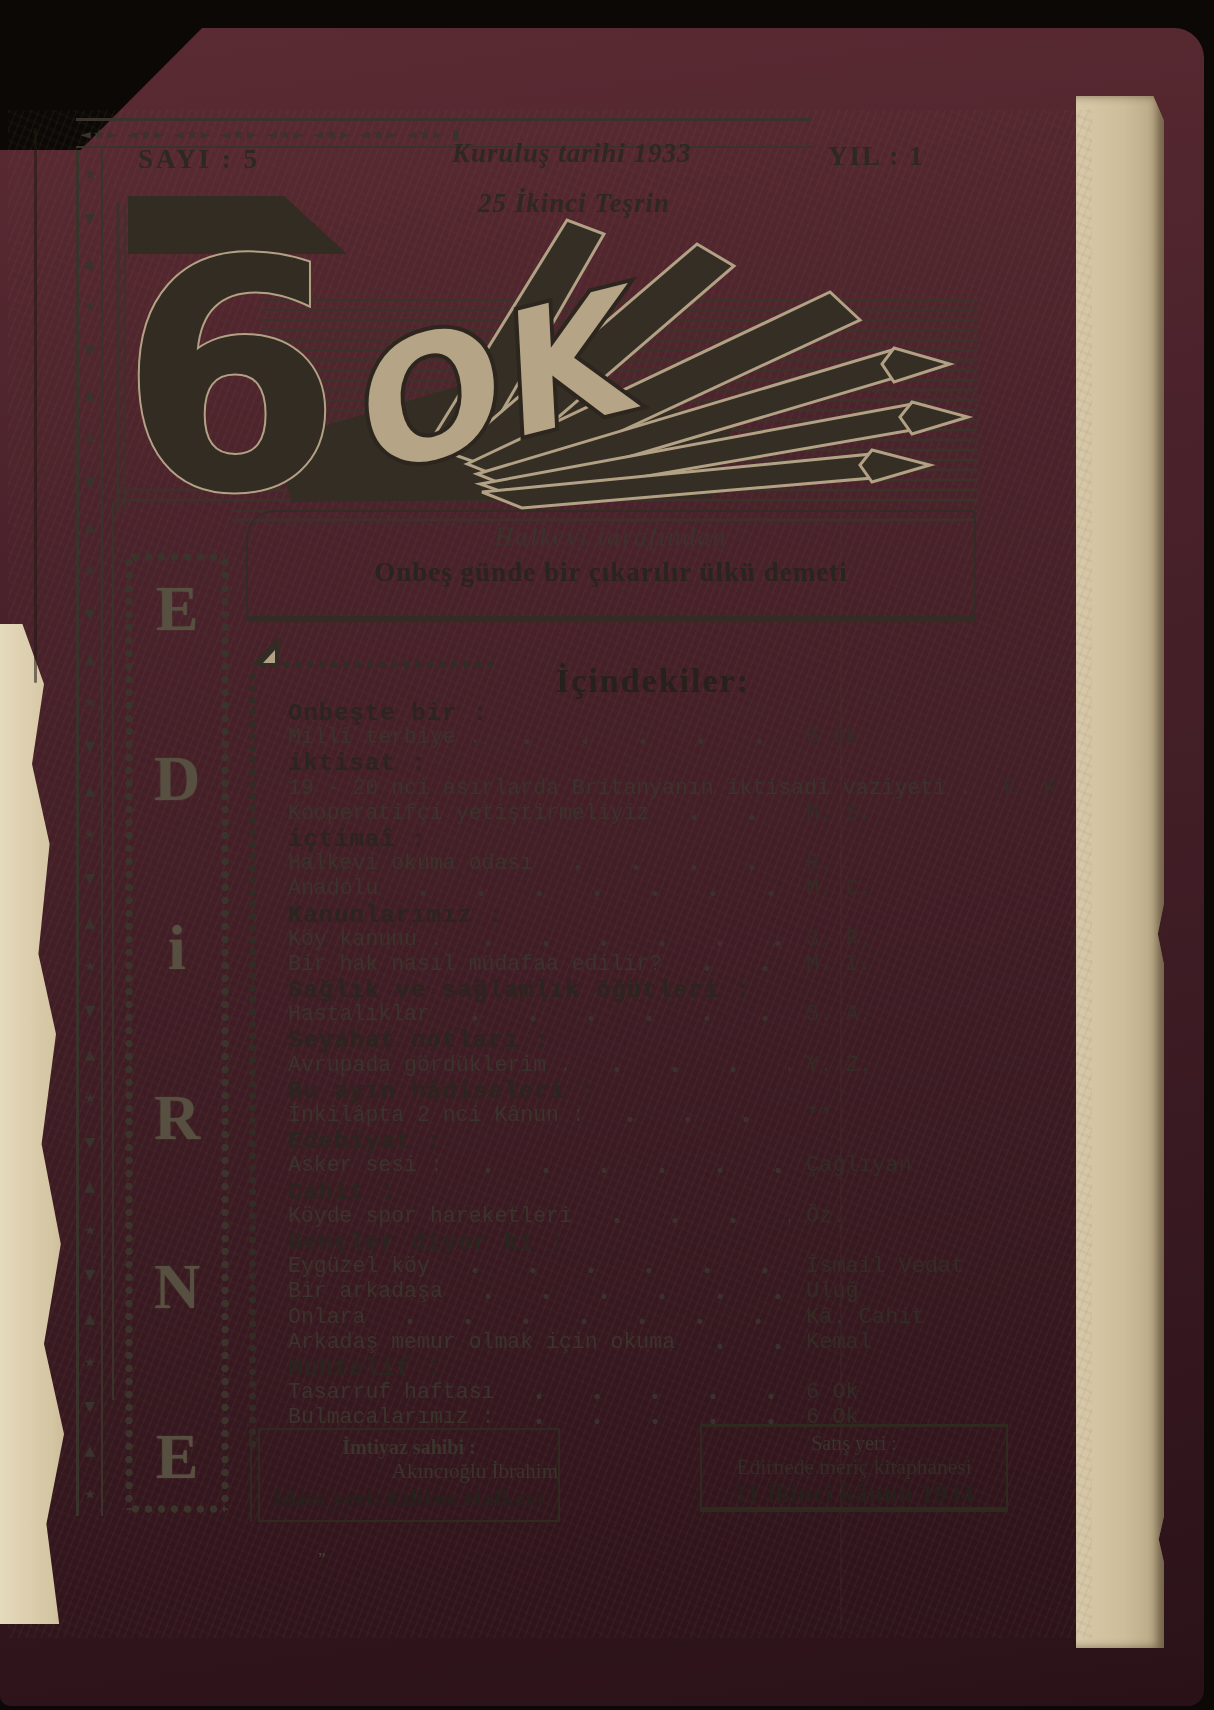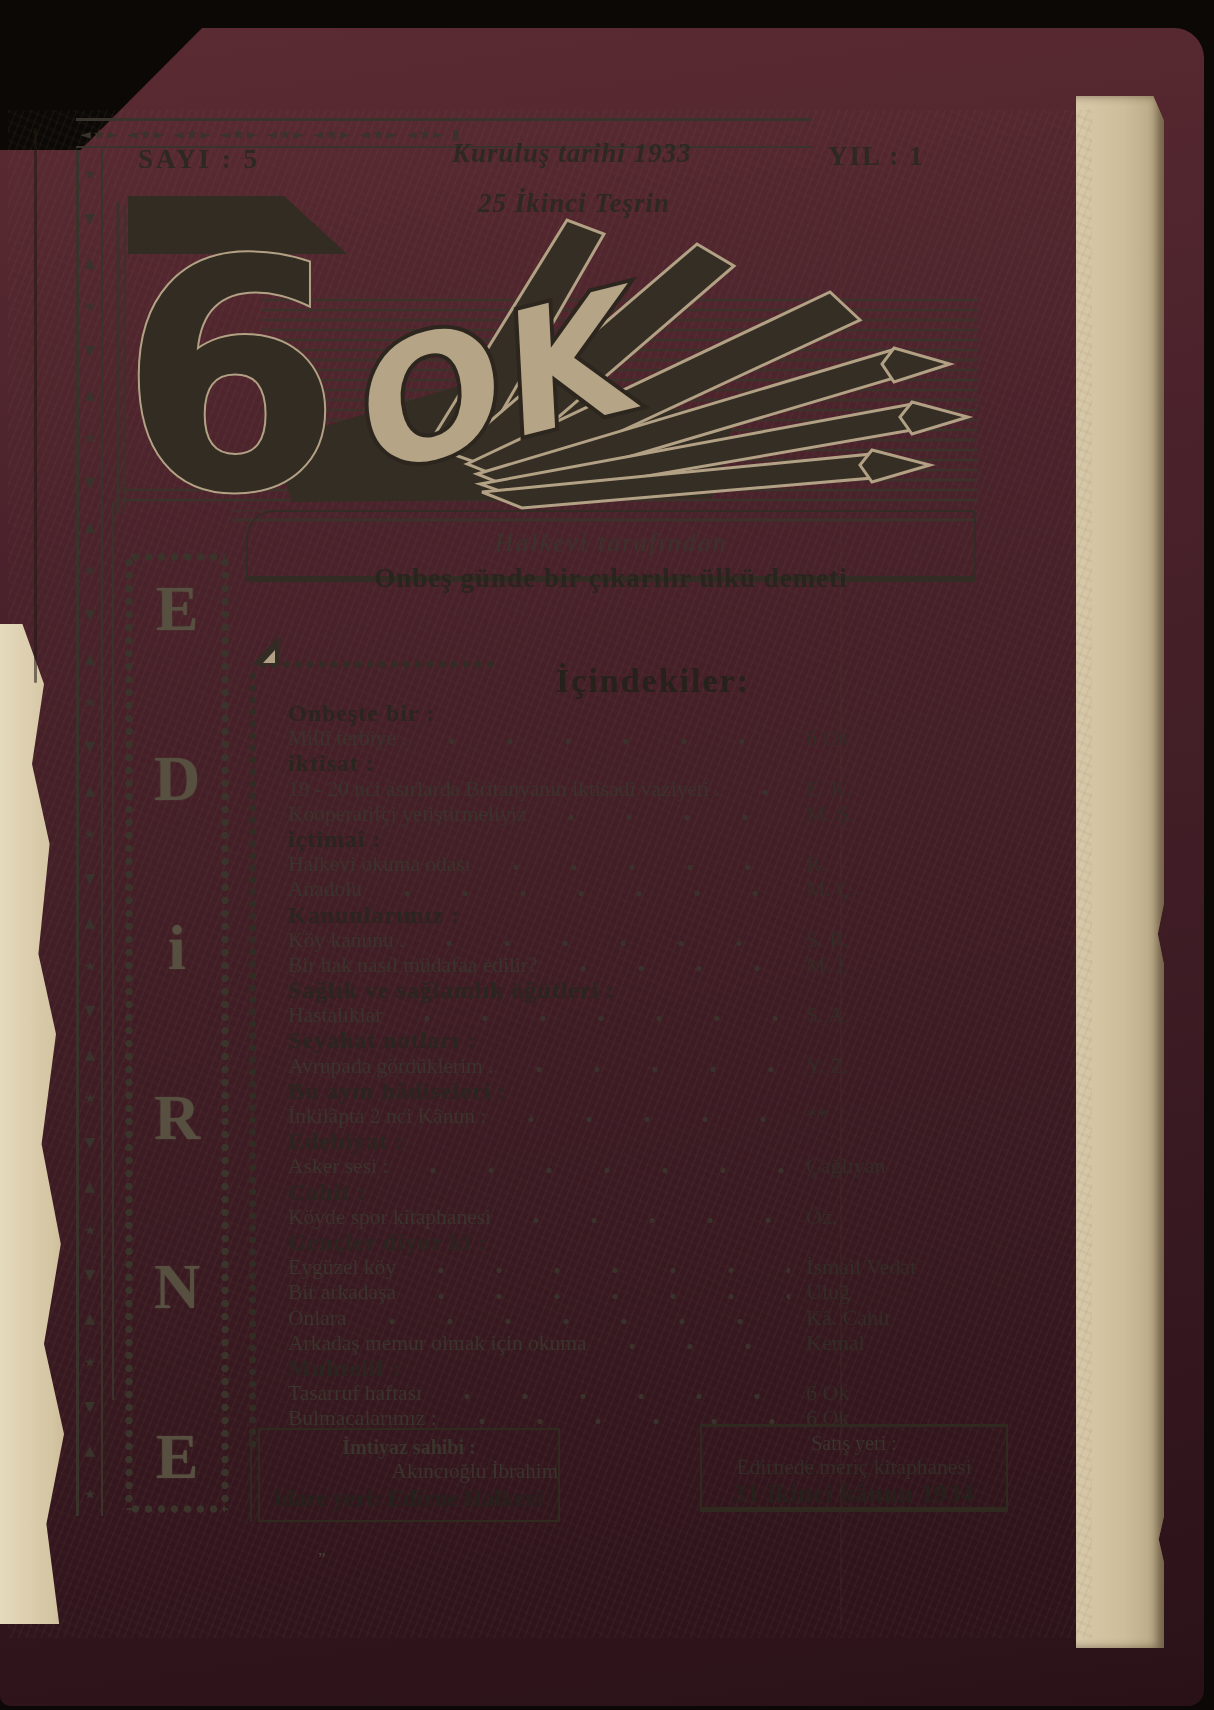--- a/index.html
+++ b/index.html
@@ -43,22 +43,22 @@
 
   
   .h-sayi{left:138px;top:144px;font-size:27px;font-weight:bold;letter-spacing:3px;}
   .h-kurulus{left:452px;top:138px;font-size:27px;font-weight:bold;font-style:italic;letter-spacing:1px;}
   .h-yil{left:828px;top:141px;font-size:27px;font-weight:bold;letter-spacing:2px;}
   .h-date{left:478px;top:188px;font-size:27px;font-weight:bold;font-style:italic;letter-spacing:1px;}
 
   .logo{left:112px;top:192px;width:870px;height:330px;}
 
   
-  .masthead{left:246px;top:510px;width:730px;height:72px;box-sizing:border-box;text-align:center;
-         border:2px solid #332c24;border-bottom-width:6px;border-radius:28px 4px 4px 4px;padding-top:16px;}
+  .masthead{left:246px;top:510px;width:730px;height:112px;box-sizing:border-box;text-align:center;
+         border:2px solid #332c24;border-bottom-width:6px;border-radius:28px 4px 4px 4px;padding-top:10px;}
   .masthead .l1{font-style:italic;font-size:26px;letter-spacing:2px;color:#3a342c;}
   .masthead .l2{font-weight:bold;font-size:27px;letter-spacing:1px;margin-top:5px;color:#29241e;}
 
   .rule-left{left:112px;top:502px;width:2px;height:898px;background:#3a332b;}
 
   
   .edirne{left:124px;top:552px;width:106px;height:962px;}
   .edirne .d-top,.edirne .d-bottom{position:absolute;left:5px;right:5px;height:10px;
          background-image:radial-gradient(circle,#3b342b 3.4px,transparent 4px);
          background-size:13px 10px;background-repeat:repeat-x;}
@@ -75,21 +75,21 @@
   .toc-title{left:556px;top:662px;font-size:34px;font-weight:bold;letter-spacing:2px;color:#26211b;}
   .dots-h{left:256px;top:660px;width:244px;height:9px;
          background-image:radial-gradient(circle,#332c24 3.1px,transparent 3.7px);
          background-size:12px 9px;background-repeat:repeat-x;}
   .dots-v{left:248px;top:670px;width:9px;height:782px;
          background-image:radial-gradient(circle,#332c24 3.1px,transparent 3.7px);
          background-size:9px 12px;background-repeat:repeat-y;}
   .corner-tri{left:252px;top:636px;width:0;height:0;border-left:27px solid transparent;border-bottom:29px solid #332c24;}
   .corner-tri-in{left:263px;top:650px;width:0;height:0;border-left:12px solid transparent;border-bottom:13px solid #b2a184;}
 
-  .toc{left:288px;top:700px;width:660px;}
+  .toc{left:288px;top:700px;width:660px;font-family:Liberation Mono, monospace;}
   .toc-row{display:flex;align-items:baseline;height:25.2px;}
   .toc-row.sec{font-weight:bold;font-size:24px;letter-spacing:1px;color:#2b251f;}
   .toc-row.ent{font-size:21.5px;color:#3a342c;}
   .toc-row .t{white-space:nowrap;}
   .leader{flex:1;align-self:flex-end;height:7px;margin:0 16px 5px 16px;
          background-image:radial-gradient(circle,#3a332b 2.3px,transparent 2.8px);
          background-size:58px 7px;background-repeat:repeat-x;background-position:left bottom;}
   .author{width:142px;flex:none;font-size:22px;color:#332d26;white-space:nowrap;}
 
   
@@ -268,21 +268,21 @@
       </div>
     <div class="toc-row ent">
         <span class="t">Asker sesi :</span>
         <span class="leader"></span>
         <span class="author">Çağlıyan</span>
       </div>
     <div class="toc-row sec">
         <span class="t">Cahit :</span>
       </div>
     <div class="toc-row ent">
-        <span class="t">Köyde spor kitaphanesi</span>
+        <span class="t">Köyde spor hareketleri</span>
         <span class="leader"></span>
         <span class="author">Öz.</span>
       </div>
     <div class="toc-row sec">
         <span class="t">Gençler diyor ki :</span>
       </div>
     <div class="toc-row ent">
         <span class="t">Eygüzel köy</span>
         <span class="leader"></span>
         <span class="author">İsmail Vedat</span>

